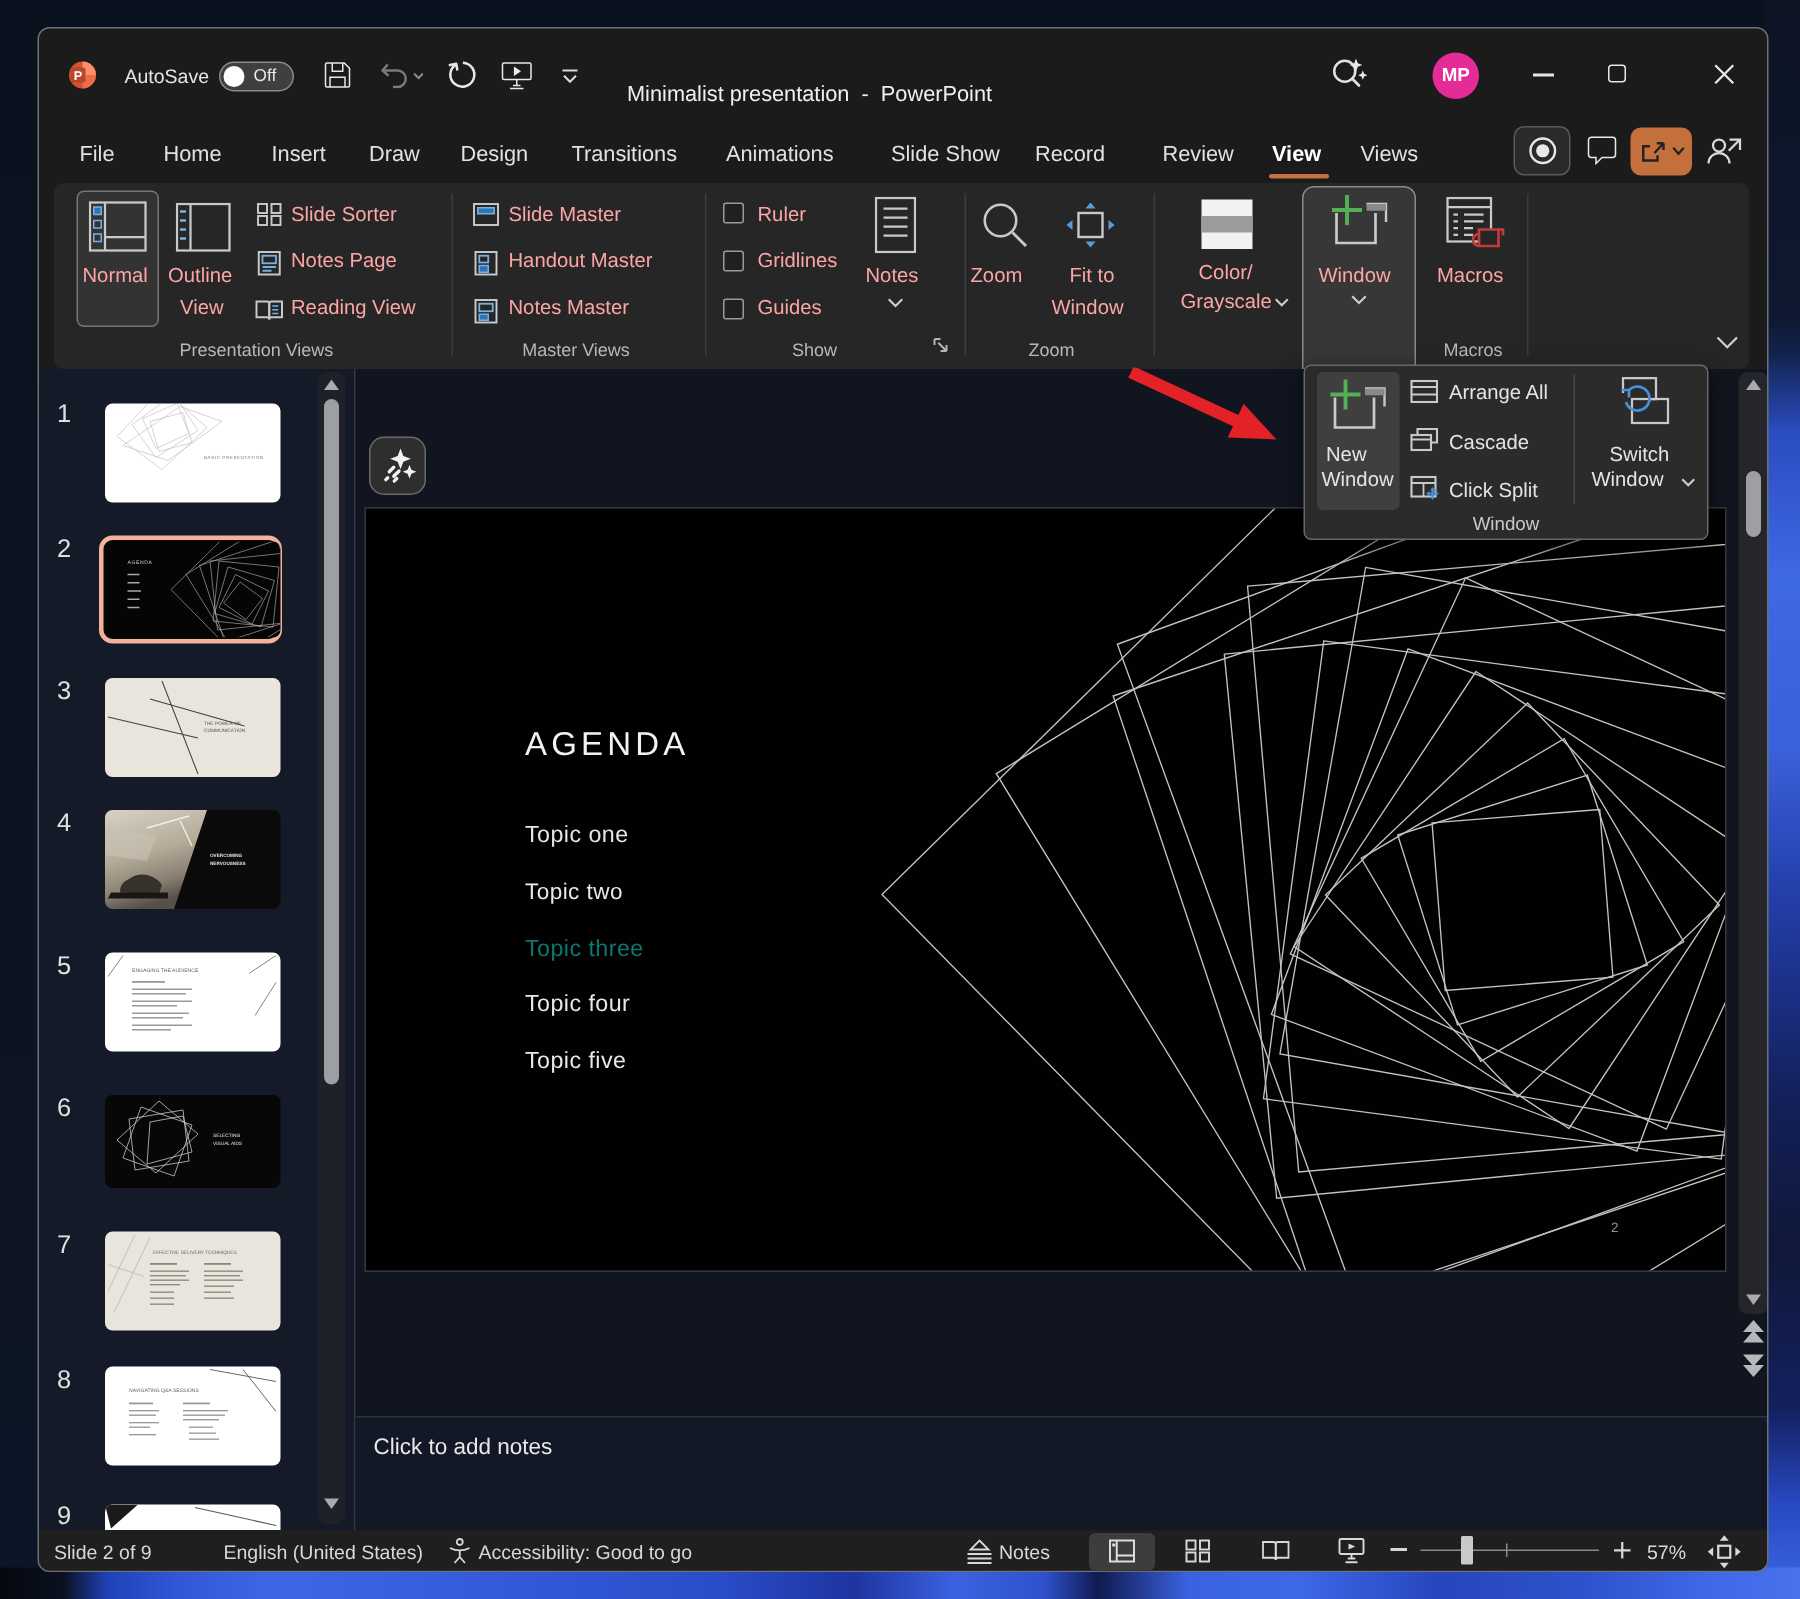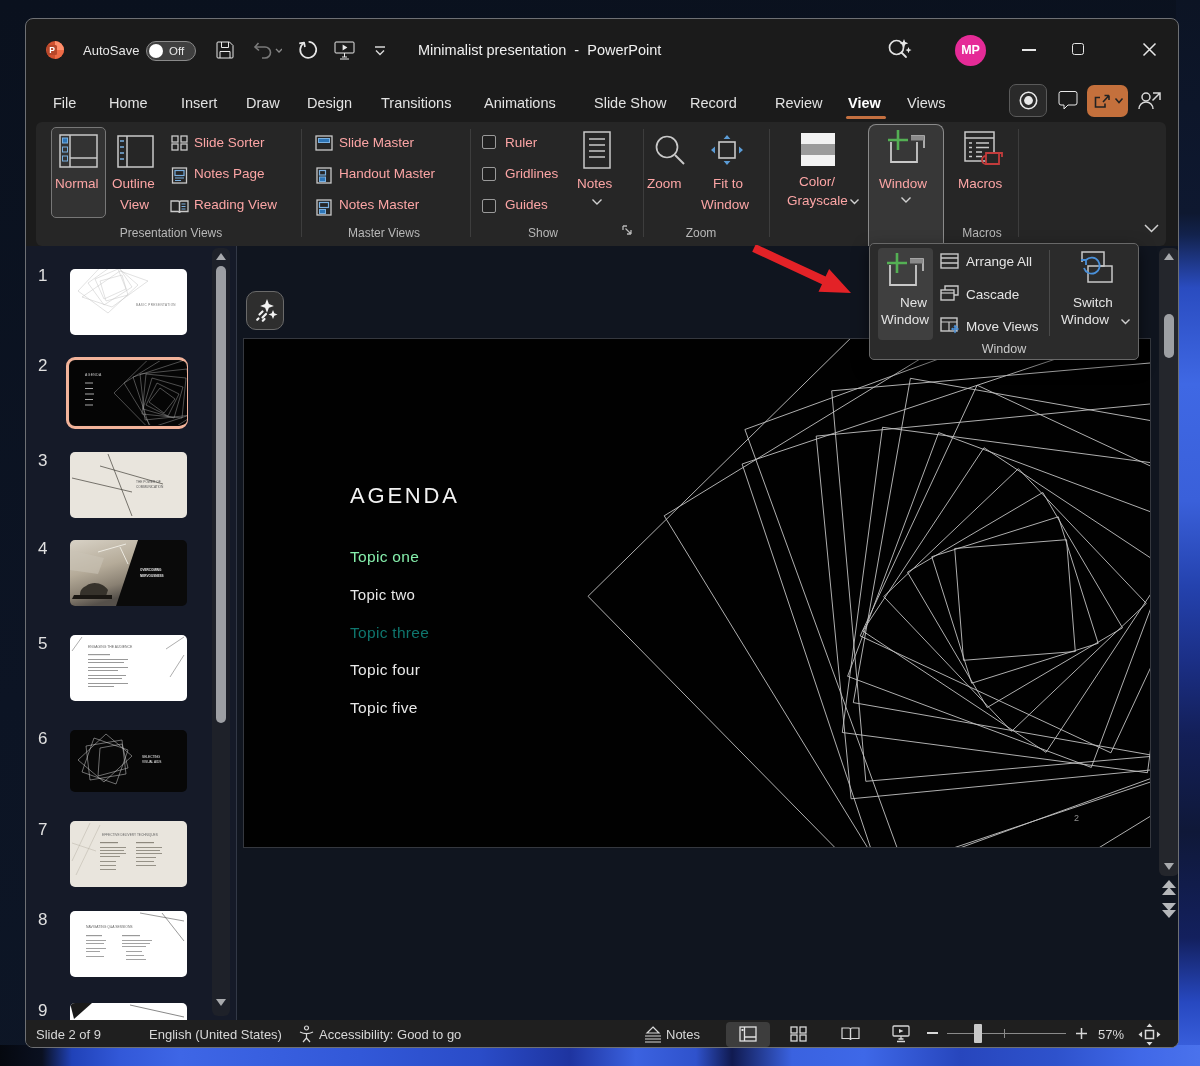--- a/index.html
+++ b/index.html
@@ -79,21 +79,21 @@
     <svg class="abs" style="left:308px;top:22px" width="21" height="19" viewBox="0 0 21 19">
       <rect x="1" y="1" width="19" height="11" rx="1" class="thin" stroke-width="1.4"></rect>
       <path d="M8.6 3.4 L13.4 6.5 L8.6 9.6 Z" fill="#e8e8e8"></path>
       <path class="thin" stroke-width="1.4" d="M10.5 12 V16 M6 18 H15 M8 16 L13 16"></path>
     </svg>
 
     <svg class="abs" style="left:347px;top:27px" width="14" height="10" viewBox="0 0 14 10">
       <path d="M2 1 H12" stroke="#d8d8d8" stroke-width="1.4"></path>
       <path d="M3 4.5 L7 8.5 L11 4.5" fill="none" stroke="#d8d8d8" stroke-width="1.4"></path>
     </svg>
-    <div class="abs" style="left:392px;top:23px;color:#f0f0f0;font-size:14.5px">Minimalist presentation&nbsp;&nbsp;-&nbsp;&nbsp;PowerPoint</div>
+    <div class="abs" style="left:392px;top:36px;color:#f0f0f0;font-size:14.5px">Minimalist presentation&nbsp;&nbsp;-&nbsp;&nbsp;PowerPoint</div>
 
     <svg class="abs" style="left:862px;top:19px" width="24" height="24" viewBox="0 0 24 24">
       <circle cx="8.5" cy="9.5" r="7" fill="none" stroke="#e2e2e2" stroke-width="1.7"></circle>
       <path d="M13.5 14.5 L18 19" stroke="#e2e2e2" stroke-width="1.8" stroke-linecap="round"></path>
       <path d="M16 1 l1.2 3.1 3.1 1.2 -3.1 1.2 -1.2 3.1 -1.2 -3.1 -3.1 -1.2 3.1 -1.2 Z" fill="#e8e8e8"></path>
       <path d="M20.5 9 l0.9 2.2 2.2 0.9 -2.2 0.9 -0.9 2.2 -0.9 -2.2 -2.2 -0.9 2.2 -0.9 Z" fill="#e8e8e8"></path>
     </svg>
 
     <div class="abs" style="left:929px;top:16px;width:31px;height:31px;border-radius:50%;background:#e52b97;color:#fff;font-size:12.5px;text-align:center;line-height:31px;font-weight:bold">MP</div>
 
@@ -434,21 +434,21 @@
           <path d="M6 1 L11 8 H1 Z" fill="#a8aaad"></path>
         </svg>
       <div class="sbthumb" style="left:190px;top:20px;width:10px;height:457px"></div>
       <svg class="abs" style="left:189px;top:751px" width="12" height="10" viewBox="0 0 12 10">
           <path d="M6 9 L11 2 H1 Z" fill="#a8aaad"></path>
         </svg>
     </div>
     <div id="thumbdiv"></div>
     <div id="slide">
       <div class="abs" style="left:106px;top:144px;color:#f2f2f2;font-size:22px;letter-spacing:2.8px">AGENDA</div>
-      <div class="abs" style="left:106px;top:209px;color:#86efac;font-size:15.5px;letter-spacing:0.3px">Topic one</div>
+      <div class="abs" style="left:106px;top:209px;color:#e5e5e5;font-size:15.5px;letter-spacing:0.3px">Topic one</div>
       <div class="abs" style="left:106px;top:247px;color:#e8e8e8;font-size:15px;letter-spacing:0.3px">Topic two</div>
       <div class="abs" style="left:106px;top:285px;color:#0f766e;font-size:15.5px;letter-spacing:0.3px">Topic three</div>
       <div class="abs" style="left:106px;top:322px;color:#e8e8e8;font-size:15.5px;letter-spacing:0.3px">Topic four</div>
       <div class="abs" style="left:106px;top:360px;color:#e8e8e8;font-size:15.5px;letter-spacing:0.3px">Topic five</div>
       <div class="abs" style="left:830px;top:474px;color:#909090;font-size:9px">2</div>
       <svg class="abs" style="left:0;top:0" width="906" height="508" viewBox="0 0 906 508">
         <g fill="none" stroke="#d8d8d8" stroke-width="0.9" opacity="0.9">
           <polygon points="344.0,257.3 774.7,-166.0 1198.0,264.7 767.3,688.0"></polygon>
           <polygon points="420.2,176.8 855.2,-89.8 1121.8,345.2 686.8,611.8"></polygon>
           <polygon points="498.1,125.0 907.0,-11.9 1043.9,397.0 635.0,533.9"></polygon>
@@ -472,20 +472,23 @@
     <svg class="abs" style="left:227px;top:51px" width="25" height="26" viewBox="0 0 25 26">
       <path d="M14 2 l1.9 5 5 1.9 -5 1.9 -1.9 5 -1.9 -5 -5 -1.9 5 -1.9 Z" fill="#f2f2f2"></path>
       <path d="M20 13 l1.3 3.2 3.2 1.3 -3.2 1.3 -1.3 3.2 -1.3 -3.2 -3.2 -1.3 3.2 -1.3 Z" fill="#f2f2f2"></path>
       <g stroke="#f2f2f2" stroke-width="2.2" stroke-linecap="round">
         <path d="M9.5 14.5 L6.5 17.5"></path>
           <path d="M13 17 L9.5 20.5"></path>
           <path d="M5.5 21.5 L4.2 22.8"></path>
           <path d="M11.5 22 L9.8 23.7"></path>
       </g>
     </svg>
+    <div id="notes">
+        <div style="position:absolute;left:12px;top:11px;color:#e8e8e8;font-size:15px">Click to add notes</div>
+      </div>
     <div id="edscroll">
       <div class="sb" style="left:1133px;top:2px;width:20px;height:628px;background:#24262c"></div>
       <svg class="abs" style="left:1137px;top:6px" width="12" height="10" viewBox="0 0 12 10">
           <path d="M6 1 L11 8 H1 Z" fill="#a8aaad"></path>
         </svg>
       <div class="sbthumb" style="left:1138px;top:68px;width:10px;height:44px"></div>
       <svg class="abs" style="left:1137px;top:615px" width="12" height="10" viewBox="0 0 12 10">
           <path d="M6 9 L11 2 H1 Z" fill="#a8aaad"></path>
         </svg>
       <svg class="abs" style="left:1135px;top:634px" width="16" height="38" viewBox="0 0 16 38">
@@ -542,41 +545,41 @@
     </svg>
   </div>
   <div id="popup">
     <div class="abs" style="left:8px;top:4px;width:55px;height:92px;background:#3f3f3f;border-radius:4px"></div>
     <svg class="abs" style="left:16px;top:7px" width="40" height="37" viewBox="0 0 40 37">
       <path d="M24 8 H37 V20" fill="none" stroke="#c9c9c9" stroke-width="1.6"></path>
       <rect x="24" y="8" width="13" height="4.5" fill="#8a8a8a"></rect>
       <path d="M4 14 V34 H30 V14" fill="none" stroke="#c9c9c9" stroke-width="1.8"></path>
       <path d="M11 2 V22 M1 12 H21" stroke="#54b054" stroke-width="2.6"></path>
     </svg>
-    <div class="mitxt abs" style="left:30px;top:51px">New</div>
+    <div class="mitxt abs" style="left:14px;top:51px">New</div>
     <div class="mitxt abs" style="left:11px;top:68px">Window</div>
 
     <svg class="abs" style="left:70px;top:9px" width="19" height="16" viewBox="0 0 19 16">
       <rect x="1" y="1" width="17" height="14" fill="none" stroke="#c9c9c9" stroke-width="1.4"></rect>
       <path d="M1 5 H18 M1 10 H18" stroke="#c9c9c9" stroke-width="1.4"></path>
     </svg>
     <div class="mitxt abs" style="left:96px;top:10px">Arrange All</div>
     <svg class="abs" style="left:70px;top:41px" width="19" height="17" viewBox="0 0 19 17">
       <path d="M5 5 V1 H18 V10 H14" fill="none" stroke="#c9c9c9" stroke-width="1.4"></path>
       <rect x="1" y="5" width="13" height="10" fill="none" stroke="#c9c9c9" stroke-width="1.4"></rect>
       <path d="M1 8 H14" stroke="#c9c9c9" stroke-width="1.2"></path>
     </svg>
     <div class="mitxt abs" style="left:96px;top:43px">Cascade</div>
     <svg class="abs" style="left:70px;top:73px" width="22" height="18" viewBox="0 0 22 18">
       <rect x="1" y="1" width="16" height="13" fill="none" stroke="#c9c9c9" stroke-width="1.4"></rect>
       <path d="M1 5 H17 M9 5 V14" stroke="#c9c9c9" stroke-width="1.2"></path>
       <path d="M15 12 v-2.2 h2.2 M15 12 h-2.2 M15 12 v2.2 M15 12 h2.2" stroke="#4a90d9" stroke-width="1.4" fill="none"></path>
       <path d="M15 7.6 l1.6 2.2 h-3.2 Z M15 16.4 l1.6 -2.2 h-3.2 Z M10.8 12 l2.2 -1.6 v3.2 Z M19.2 12 l-2.2 -1.6 v3.2 Z" fill="#4a90d9"></path>
     </svg>
-    <div class="mitxt abs" style="left:96px;top:75px">Move Views</div>
+    <div class="mitxt abs" style="left:96px;top:75px">Click Split</div>
     <div class="abs" style="left:179px;top:6px;width:1px;height:86px;background:#4a4a4a"></div>
     <svg class="abs" style="left:200px;top:6px" width="44" height="40" viewBox="0 0 44 40">
       <path d="M12 12 V2 H34 V16 H30" fill="none" stroke="#c9c9c9" stroke-width="1.5"></path>
       <rect x="18" y="16" width="24" height="16" fill="none" stroke="#c9c9c9" stroke-width="1.5"></rect>
       <path d="M14 18 A8 8 0 1 0 16 10" fill="none" stroke="#4a90d9" stroke-width="1.8"></path>
       <path d="M16 10 h-5 M16 10 v5" stroke="#4a90d9" stroke-width="1.8" fill="none"></path>
     </svg>
     <div class="mitxt abs" style="left:203px;top:51px">Switch</div>
     <div class="mitxt abs" style="left:191px;top:68px">Window</div>
     <svg class="abs" style="left:250px;top:74px" width="11" height="8" viewBox="0 0 11 8">

